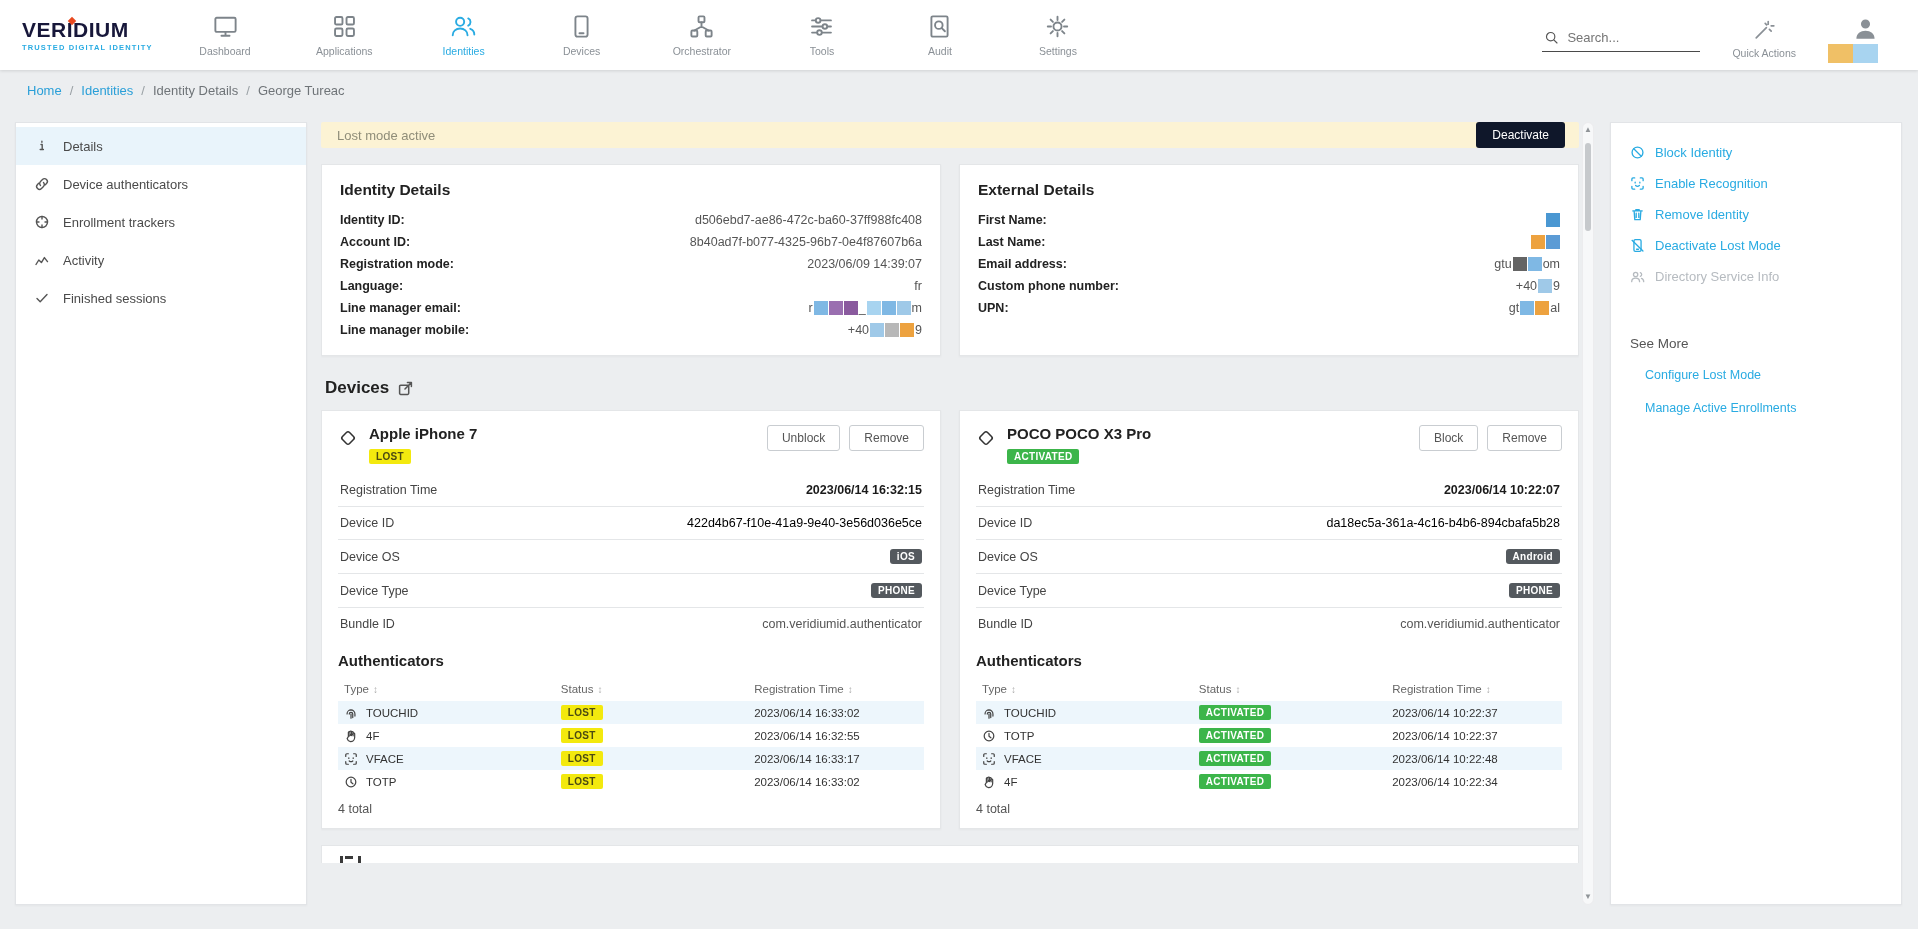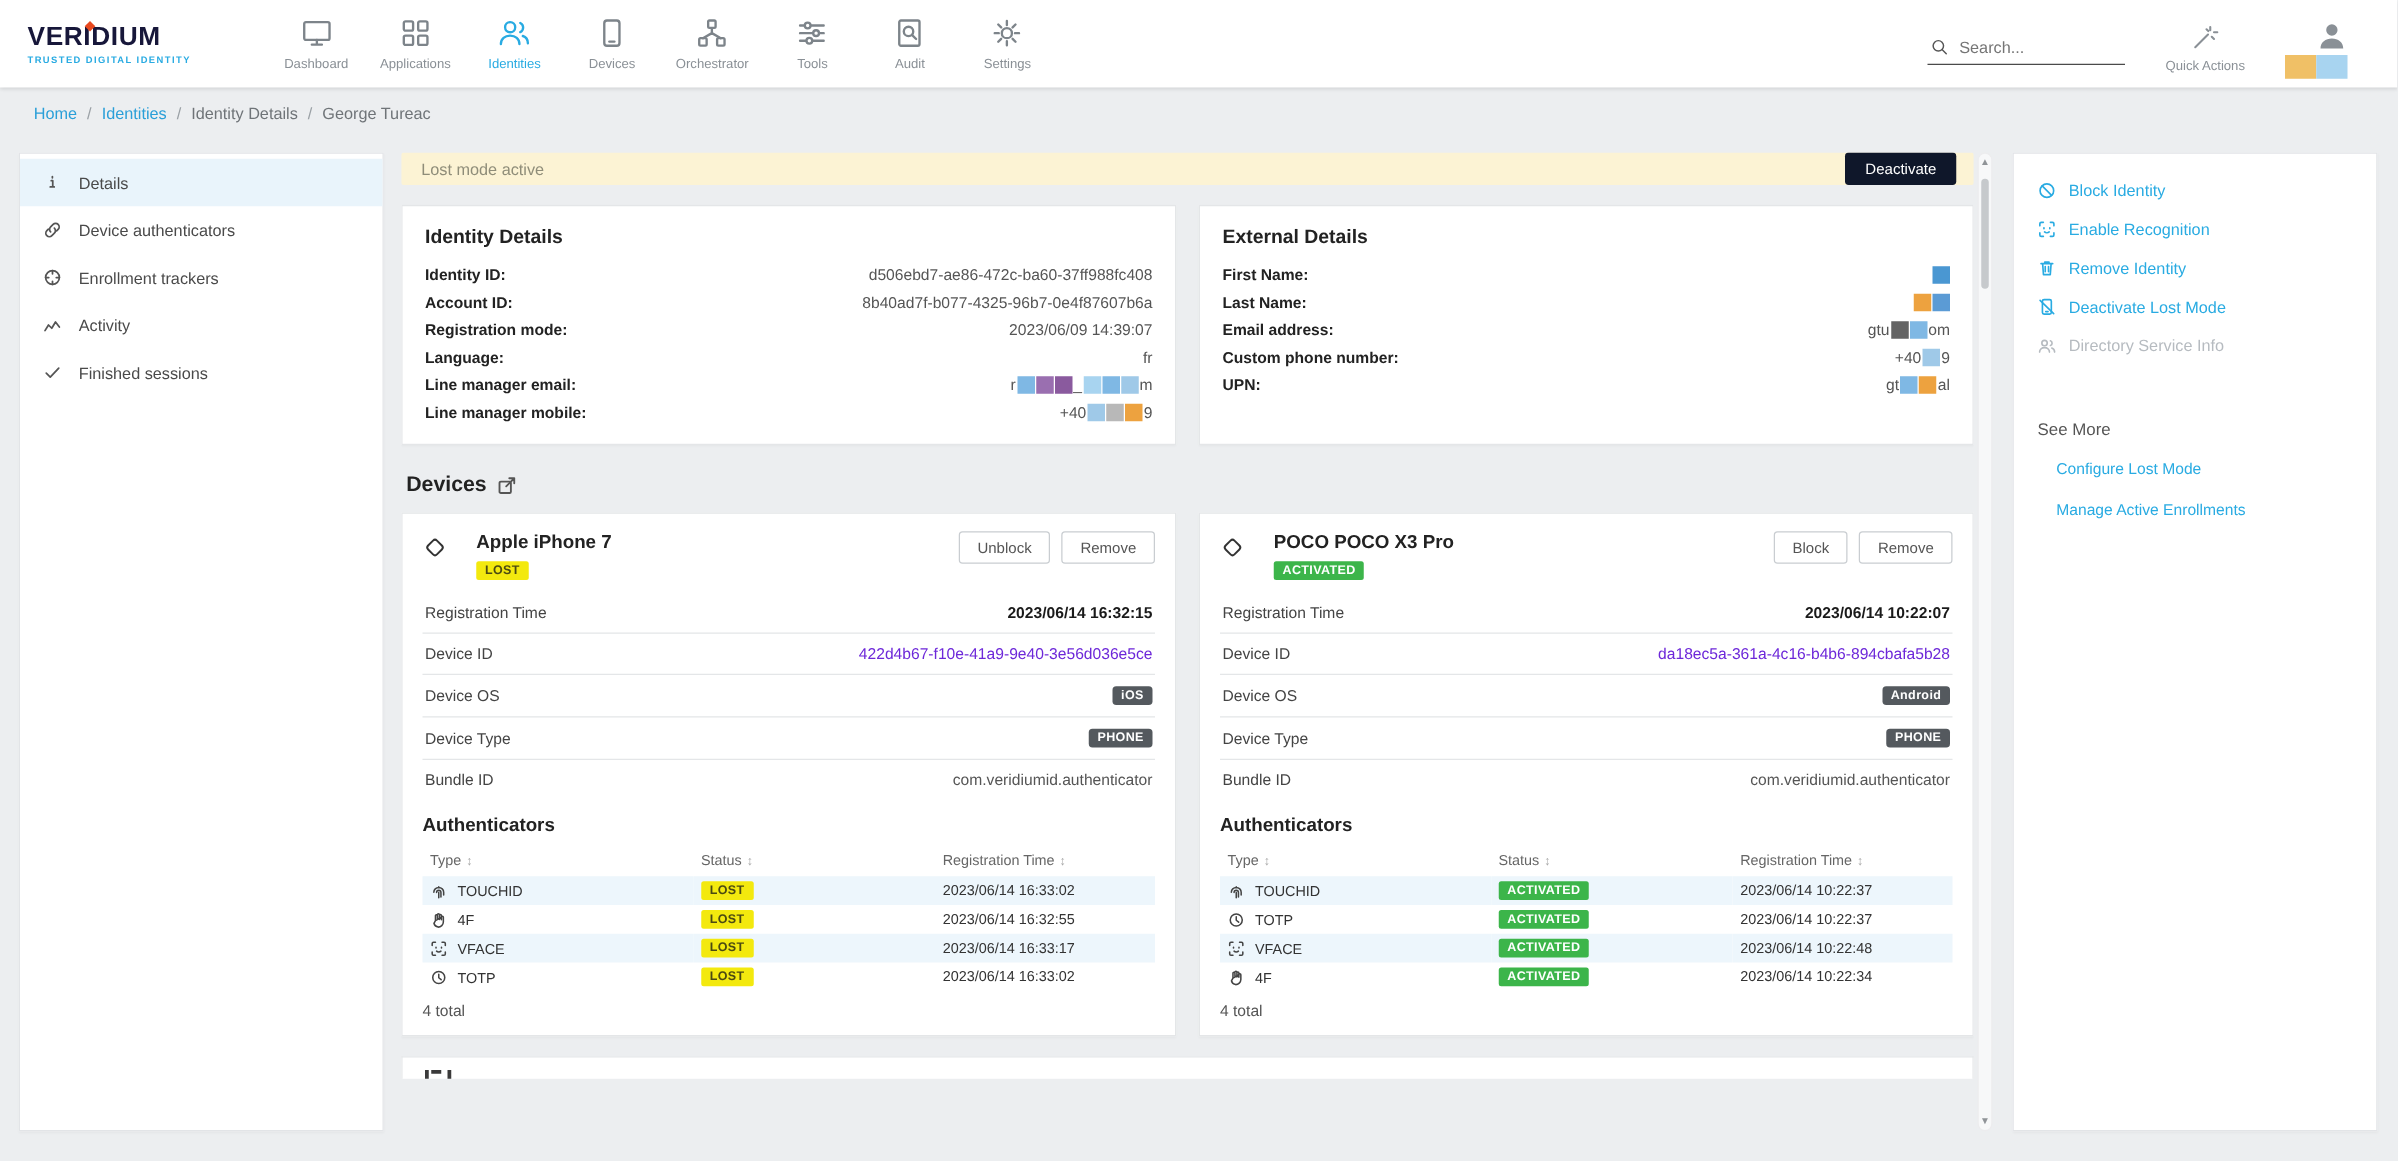--- a/index.html
+++ b/index.html
@@ -7,21 +7,21 @@
 body{font-family:"Liberation Sans",sans-serif;background:#eceef0;overflow:hidden;color:#333}
 svg{display:block}
 button{font-family:inherit}
 
 
 .topnav{height:70px;background:#fff;display:flex;align-items:center;padding:0 40px 0 22px;box-shadow:0 1px 3px rgba(0,0,0,.12);position:relative;z-index:5}
 .brand{width:152px;position:relative;cursor:pointer}
 .brand-name{font-size:21px;font-weight:bold;color:#17173a;letter-spacing:.5px}
 .brand-diamond{position:absolute;left:47px;top:0;width:6px;height:6px;background:#e8491f;transform:rotate(45deg)}
 .brand-tagline{font-size:7.5px;color:#29abe2;letter-spacing:1.15px;margin-top:1px;font-weight:bold}
-.nav-items{display:flex;gap:24px;margin-left:52px;height:100%}
+.nav-items{display:flex;gap:64px;margin-left:24px;height:100%}
 .nav-item{display:flex;flex-direction:column;align-items:center;justify-content:center;gap:5px;color:#8a9096;font-size:10.5px;cursor:pointer;min-width:54px}
 .nav-item .nicon{color:#7d848a}
 .nav-item.active{color:#29abe2}
 .nav-item.active .nicon{color:#29abe2}
 .nicon svg{width:27px;height:27px}
 .nav-right{margin-left:auto;display:flex;align-items:flex-start;gap:32px;padding-top:8px}
 .searchbox{display:flex;align-items:flex-end;gap:8px;border-bottom:1px solid #4a4a4a;padding:6px 4px 6px 2px;width:158px;margin-top:8px}
 .searchbox .sic{color:#555}
 .searchbox .sic svg{width:15px;height:15px}
 .searchbox input{border:none;outline:none;font-size:13px;color:#333;width:100%;background:transparent}
@@ -67,37 +67,37 @@
 .f-label{font-weight:bold;color:#222}
 .f-value{color:#555;display:flex;align-items:center;gap:1px}
 
 
 .devices-header{display:flex;align-items:center;gap:9px;margin:22px 0 12px 4px}
 .devices-header h2{font-size:17px;color:#222}
 .devices-header .exp-icon{color:#555;cursor:pointer}
 .devices-header .exp-icon svg{width:15px;height:15px}
 .devices-row{display:flex;gap:18px;align-items:flex-start}
 .device-card{flex:1;padding:14px 16px 12px}
-.dev-head{display:flex;align-items:flex-start;gap:23px}
+.dev-head{display:flex;align-items:flex-start;gap:11px}
 .dicon{color:#333;margin-top:3px}
 .dicon svg{width:20px;height:20px}
 .dev-title h3{font-size:15px;color:#222}
 .badge{display:inline-block;padding:2px 7px;font-size:10px;font-weight:bold;border-radius:2px;letter-spacing:.3px}
 .dev-title .badge{margin-top:7px}
 .b-lost{background:#f3e90e;color:#4b4a12}
 .b-act{background:#3cb54a;color:#fff}
 .b-dark{background:#54595e;color:#fff;border-radius:3px}
 .dev-btns{margin-left:auto;display:flex;gap:9px}
 .btn{background:#fff;border:1px solid #c9cdd1;border-radius:3px;color:#555;font-size:12px;padding:5px 14px;cursor:pointer}
 .dev-rows{margin-top:10px}
 .drow{display:flex;justify-content:space-between;align-items:center;padding:9px 2px;border-bottom:1px solid #e4e6e8;font-size:12.5px;color:#444}
 .drow:last-child{border-bottom:none}
 .dval{color:#555}
 .dval.bold{font-weight:bold;color:#1a1a1a}
-a.link{color:#6d28d9;text-decoration:none;cursor:pointer}
+a.link{color:#000000;text-decoration:none;cursor:pointer}
 .auth-title{margin:12px 0 8px;font-size:15px;color:#222}
 .auth-table{width:100%;border-collapse:collapse;font-size:11.5px}
 .auth-table th{text-align:left;font-weight:normal;color:#666;padding:6px;cursor:pointer;white-space:nowrap}
 .auth-table th:nth-child(1){width:37%}
 .auth-table th:nth-child(2){width:33%}
 .sort::after{content:"↕";margin-left:4px;color:#aaa;font-size:10px}
 .auth-table td{padding:4px 6px;color:#333}
 .auth-table tbody tr:nth-child(odd){background:#edf6fc}
 .a-icon{display:inline-block;vertical-align:-3px;margin-right:8px;color:#444}
 .a-icon svg{width:14px;height:14px}

